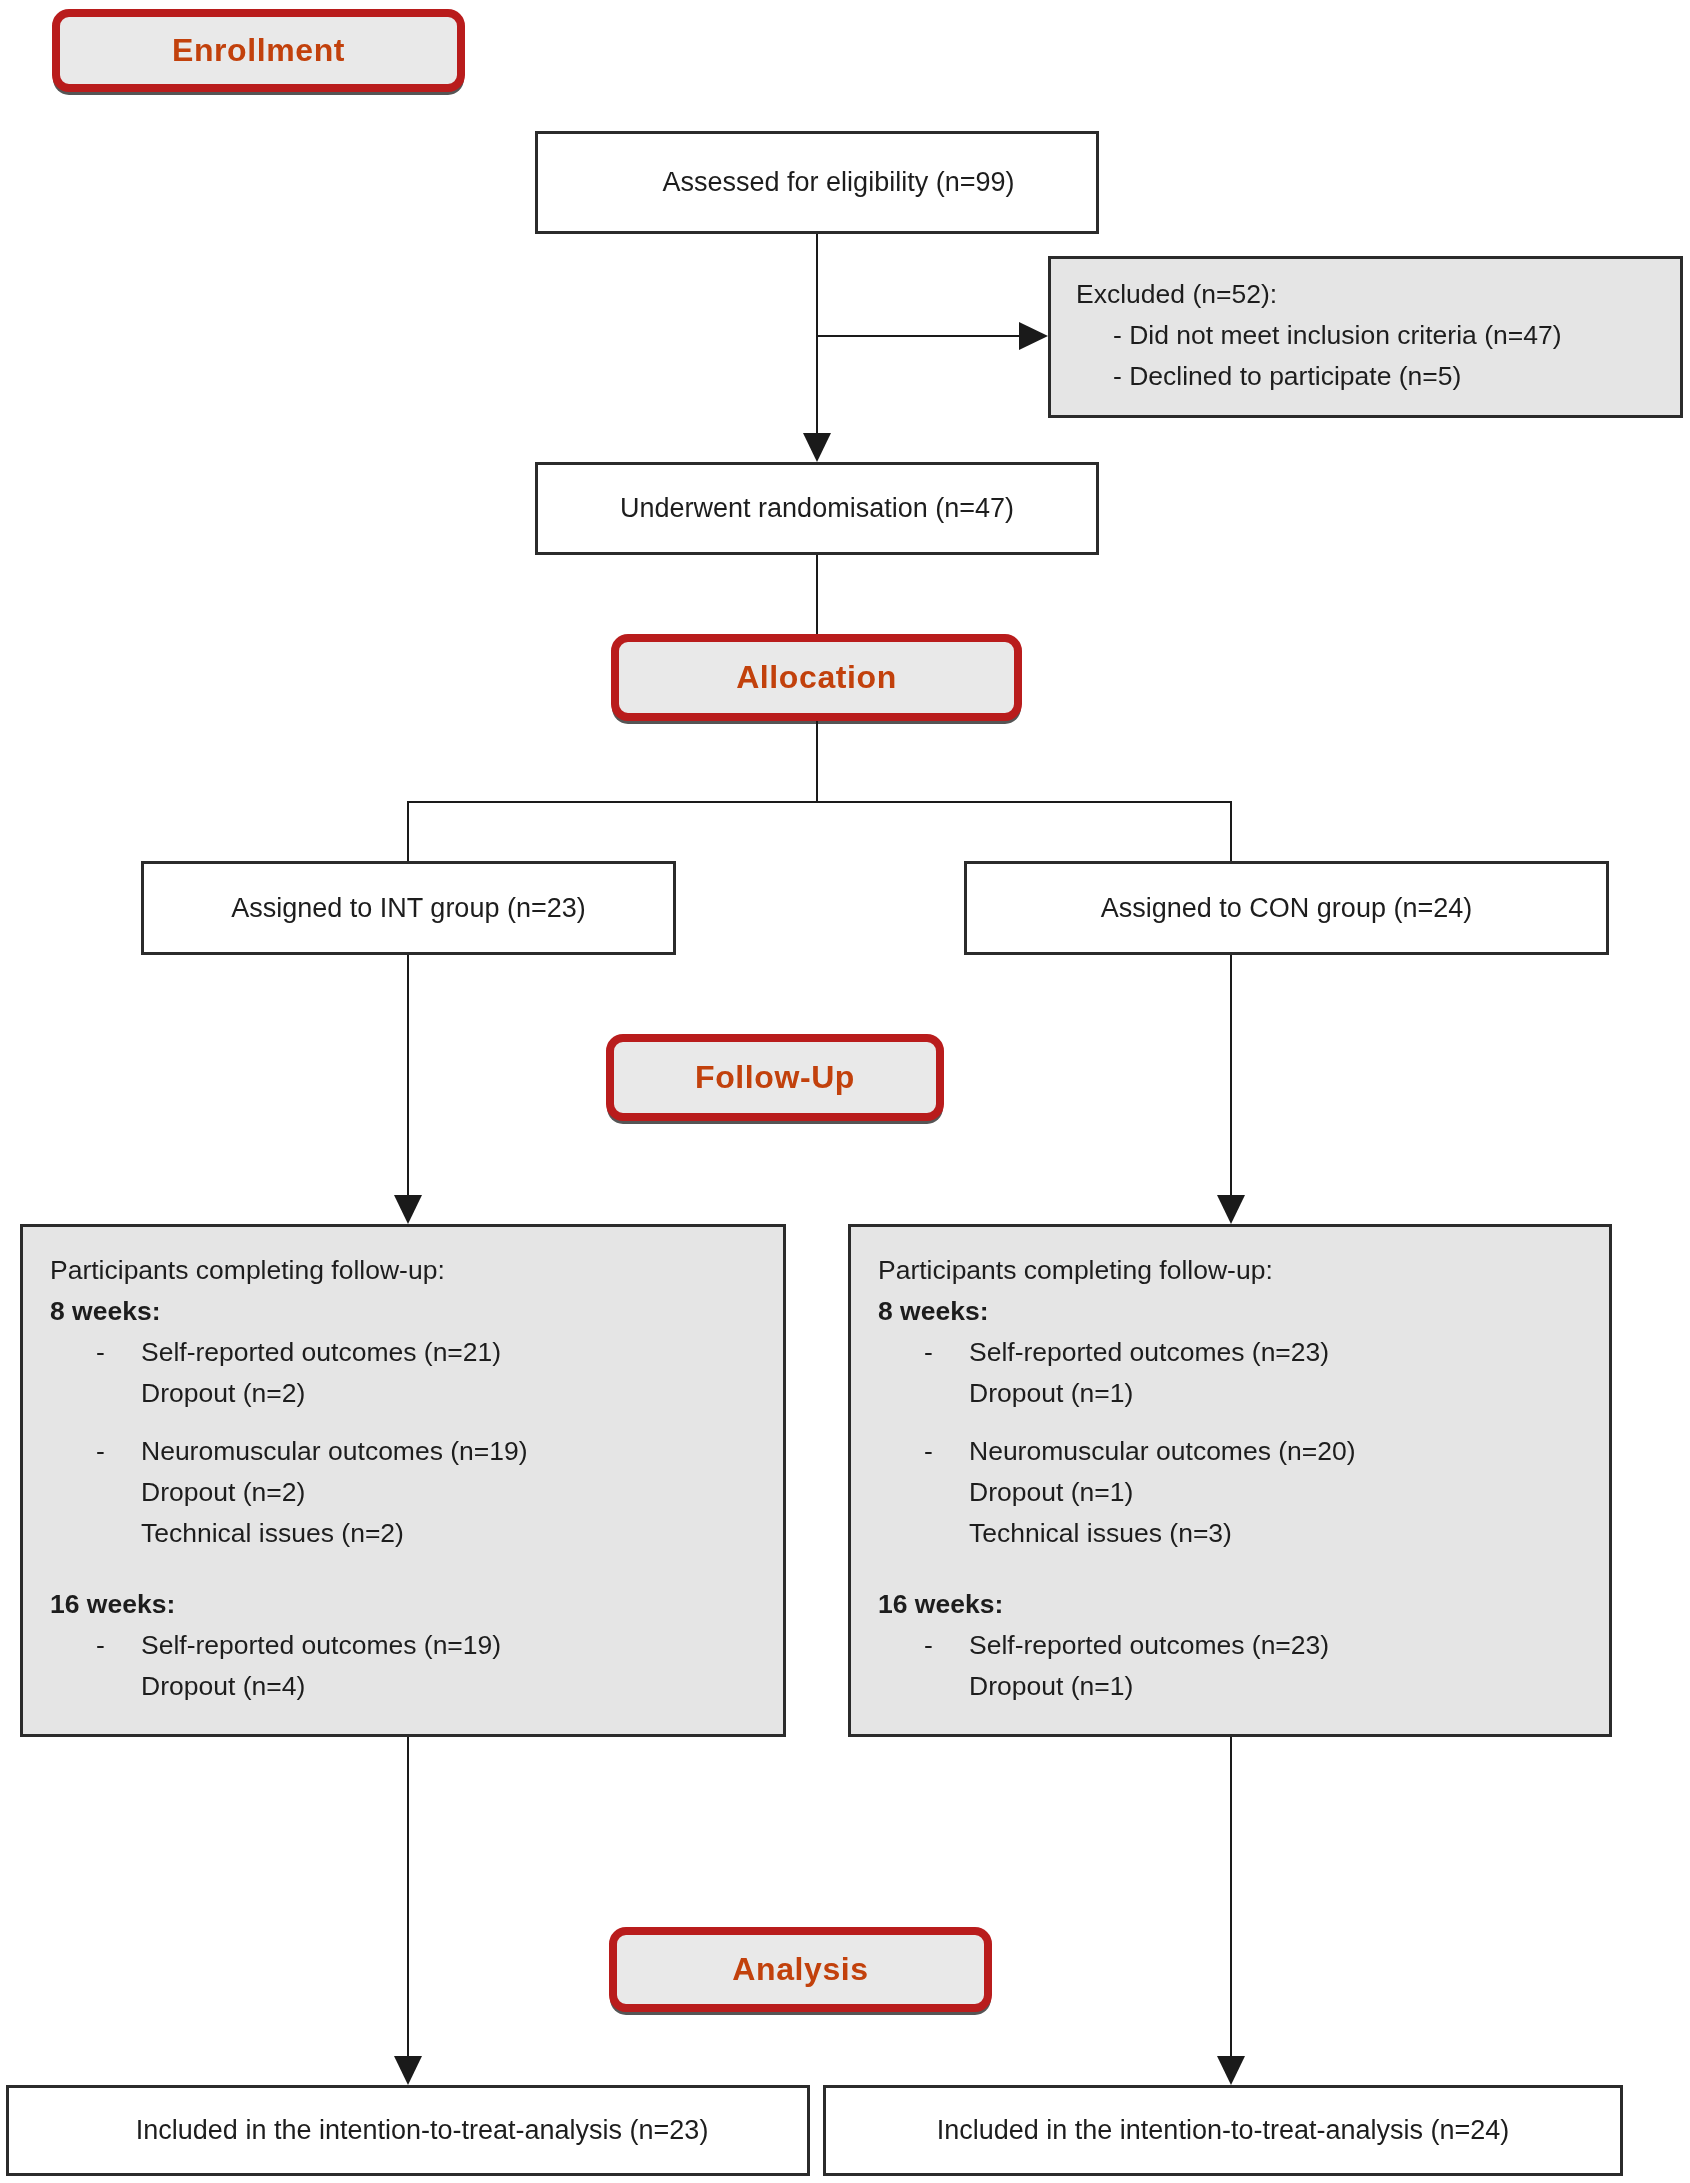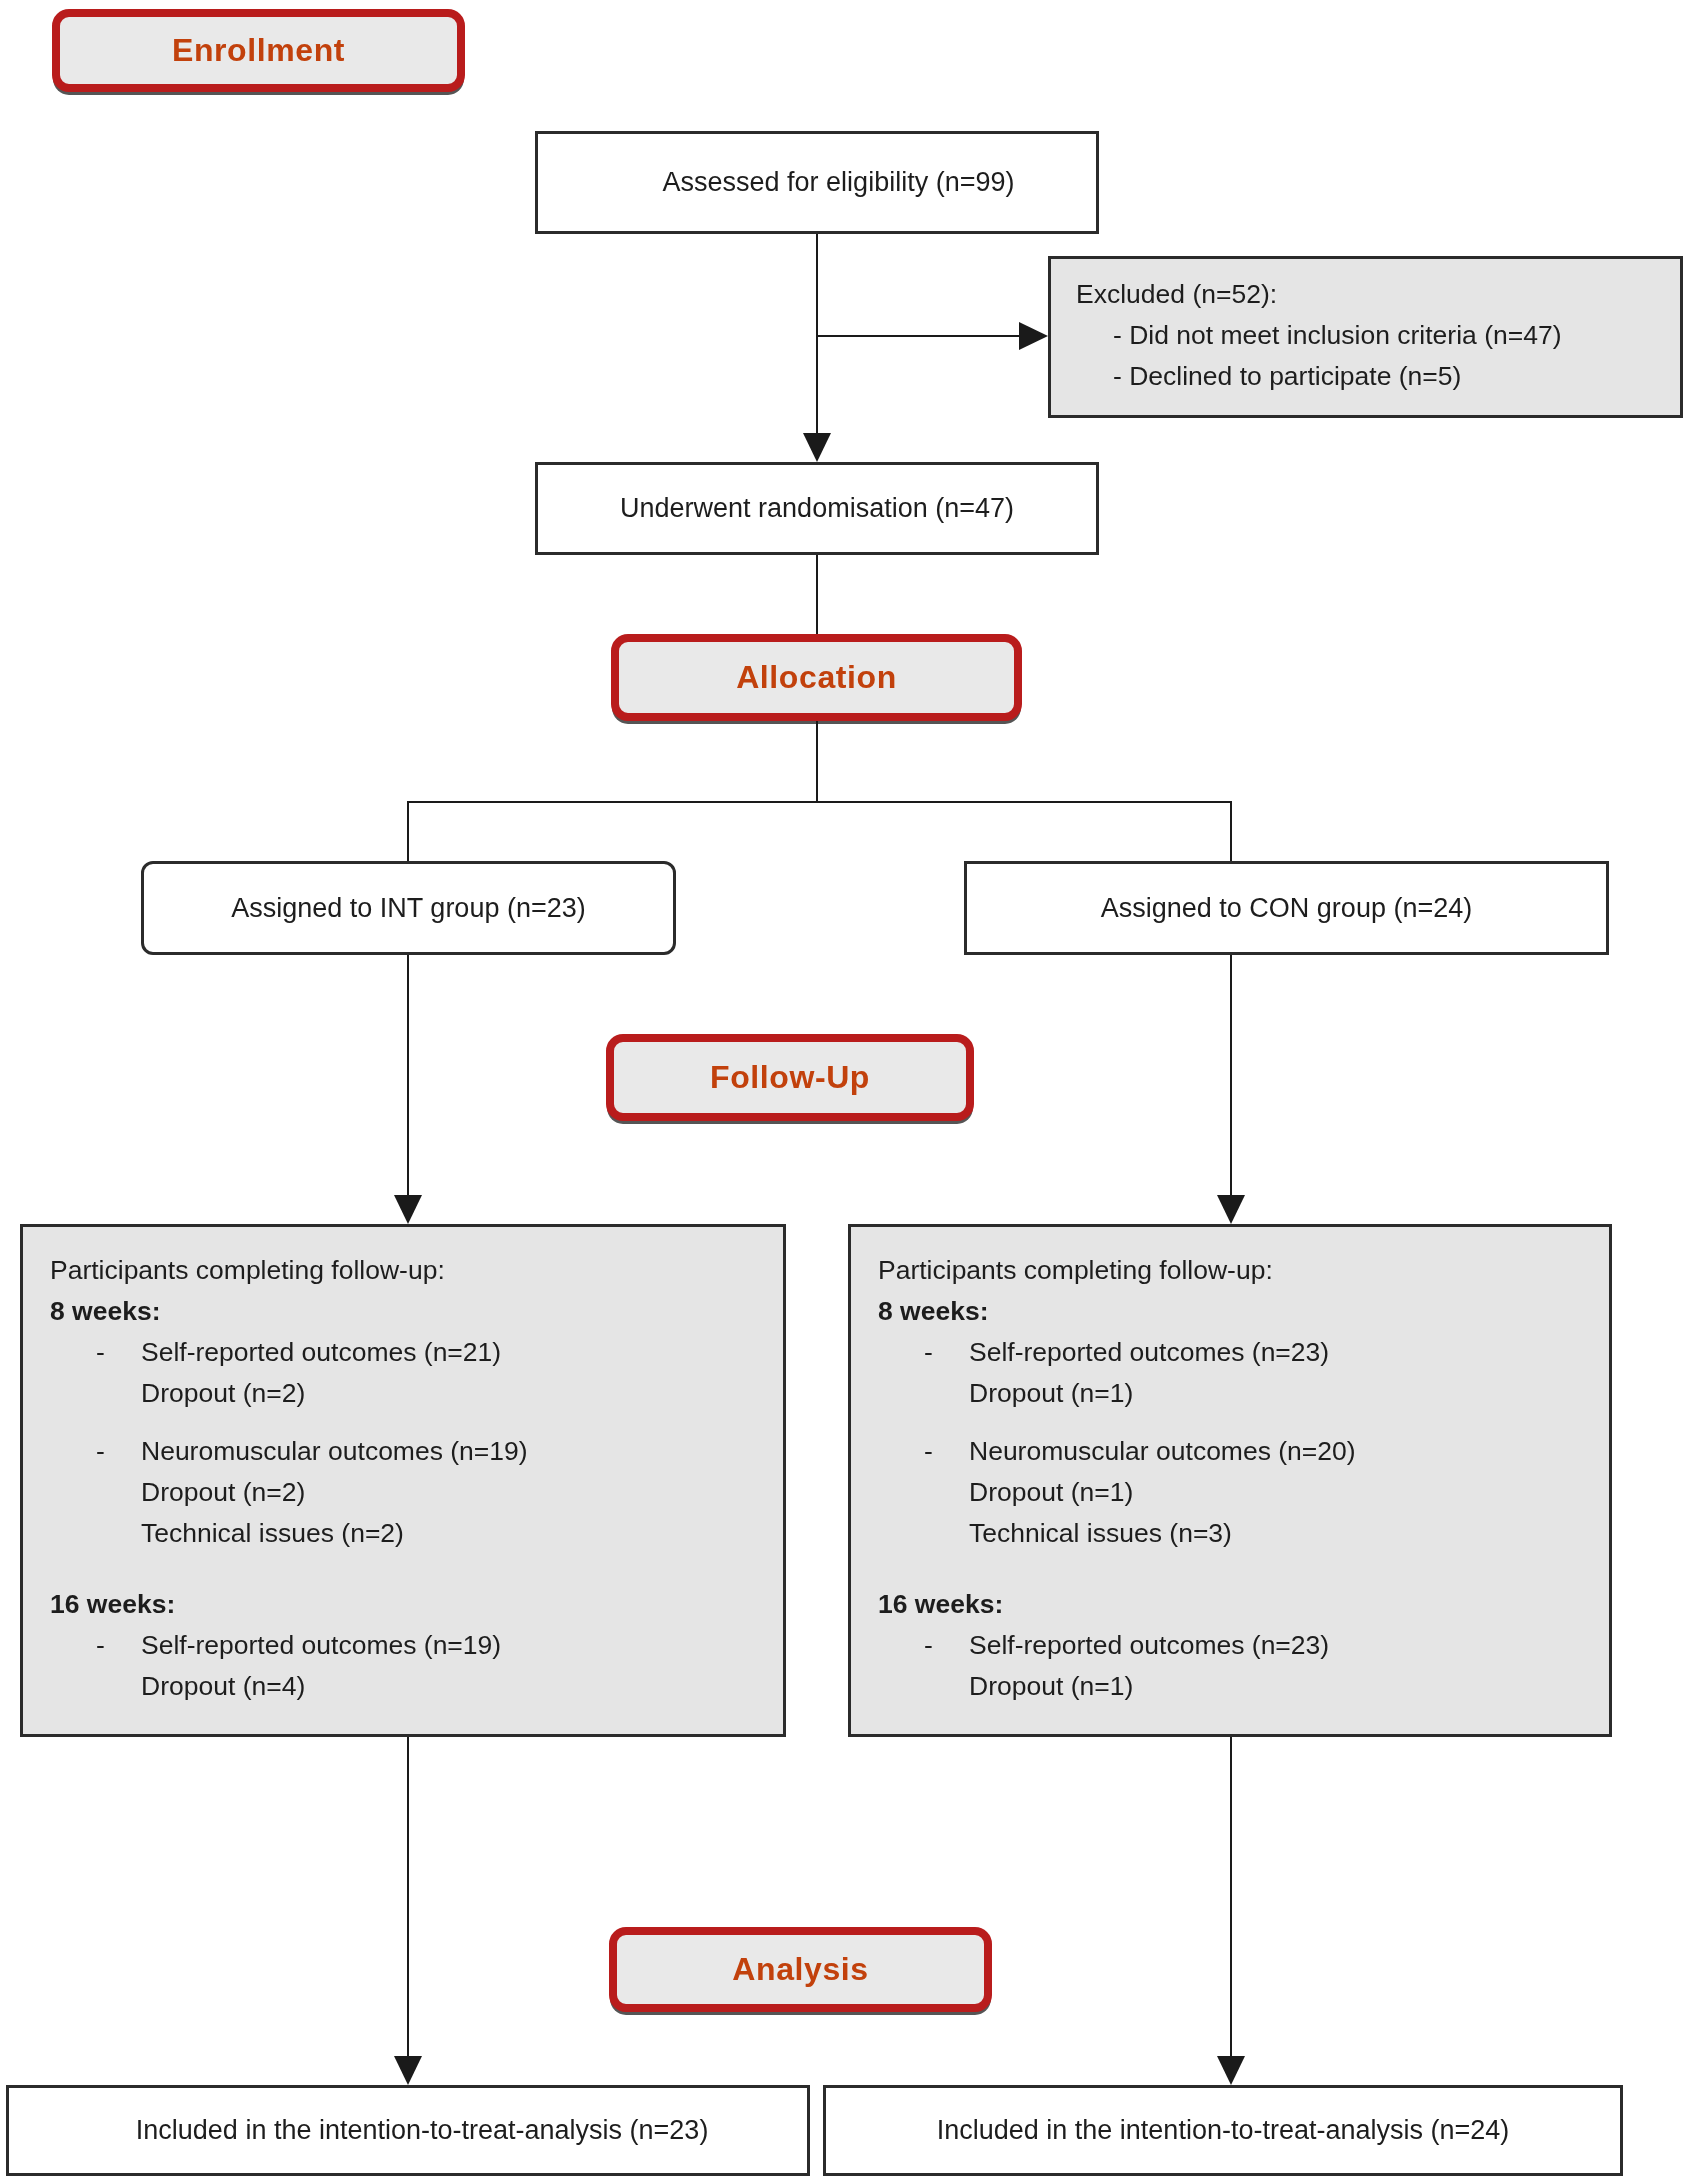--- a/index.html
+++ b/index.html
@@ -103,28 +103,28 @@
 
   <div class="stage" style="left:611px;top:634px;width:411px;height:87px;">
     <span>Allocation</span>
   </div>
 
   <div class="line" style="left:816px;top:721px;width:2.3px;height:82px;"></div>
   <div class="line" style="left:407px;top:801px;width:825px;height:2.3px;"></div>
   <div class="line" style="left:407px;top:801px;width:2.3px;height:60px;"></div>
   <div class="line" style="left:1230px;top:801px;width:2.3px;height:60px;"></div>
 
-  <div class="box" style="left:141px;top:861px;width:535px;height:94px;border-radius:12px;">
+  <div class="box" style="left:141px;top:861px;width:535px;height:94px;">
     <span>Assigned to INT group (n=23)</span>
   </div>
   <div class="box" style="left:964px;top:861px;width:645px;height:94px;">
     <span>Assigned to CON group (n=24)</span>
   </div>
 
-  <div class="stage" style="left:606px;top:1034px;width:368px;height:87px;">
+  <div class="stage" style="left:606px;top:1034px;width:338px;height:87px;">
     <span>Follow-Up</span>
   </div>
 
   <div class="line" style="left:407px;top:955px;width:2.3px;height:242px;"></div>
   <div class="ah-down" style="left:394px;top:1195px;"></div>
   <div class="line" style="left:1230px;top:955px;width:2.3px;height:242px;"></div>
   <div class="ah-down" style="left:1217px;top:1195px;"></div>
 
   <div class="textbox" style="left:20px;top:1224px;width:766px;height:513px;">
     <div class="fu-inner">

